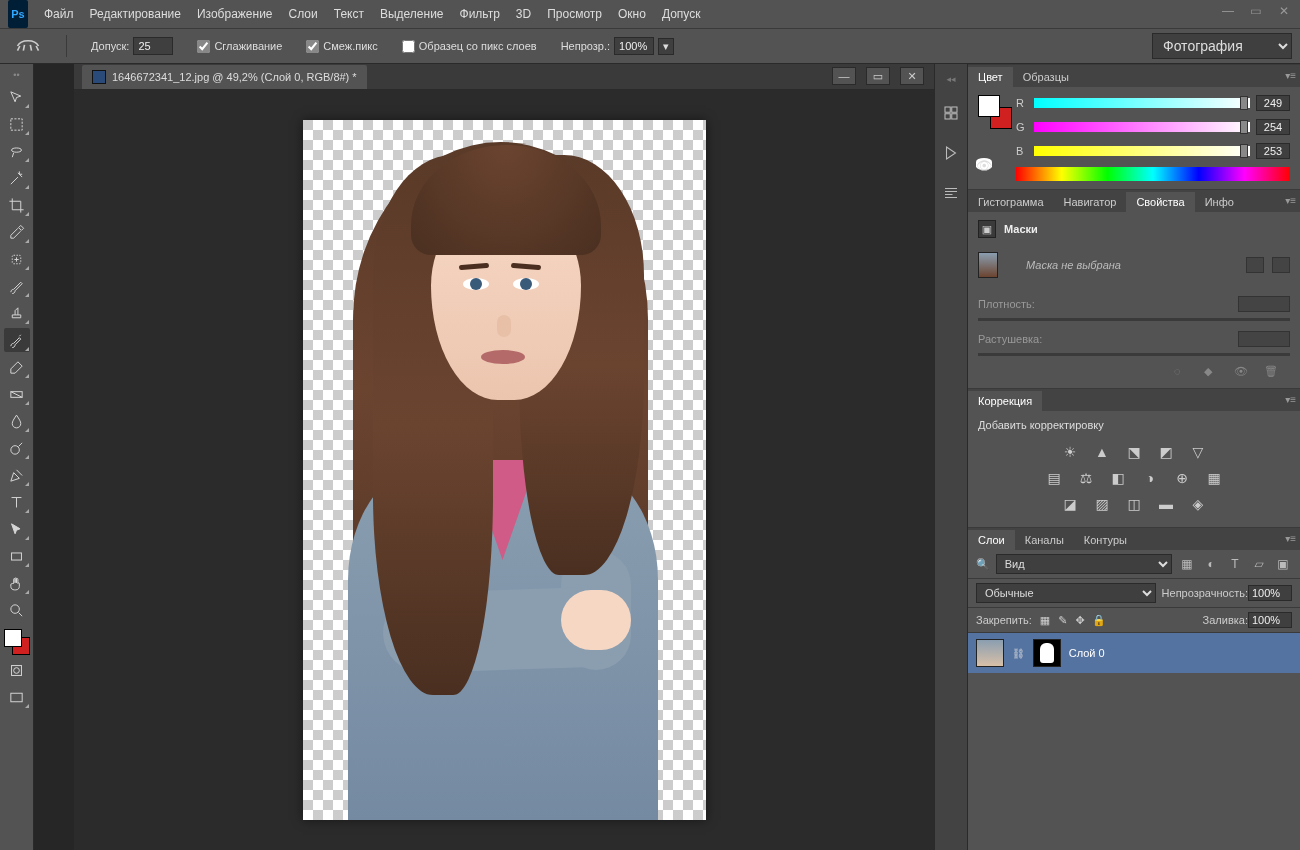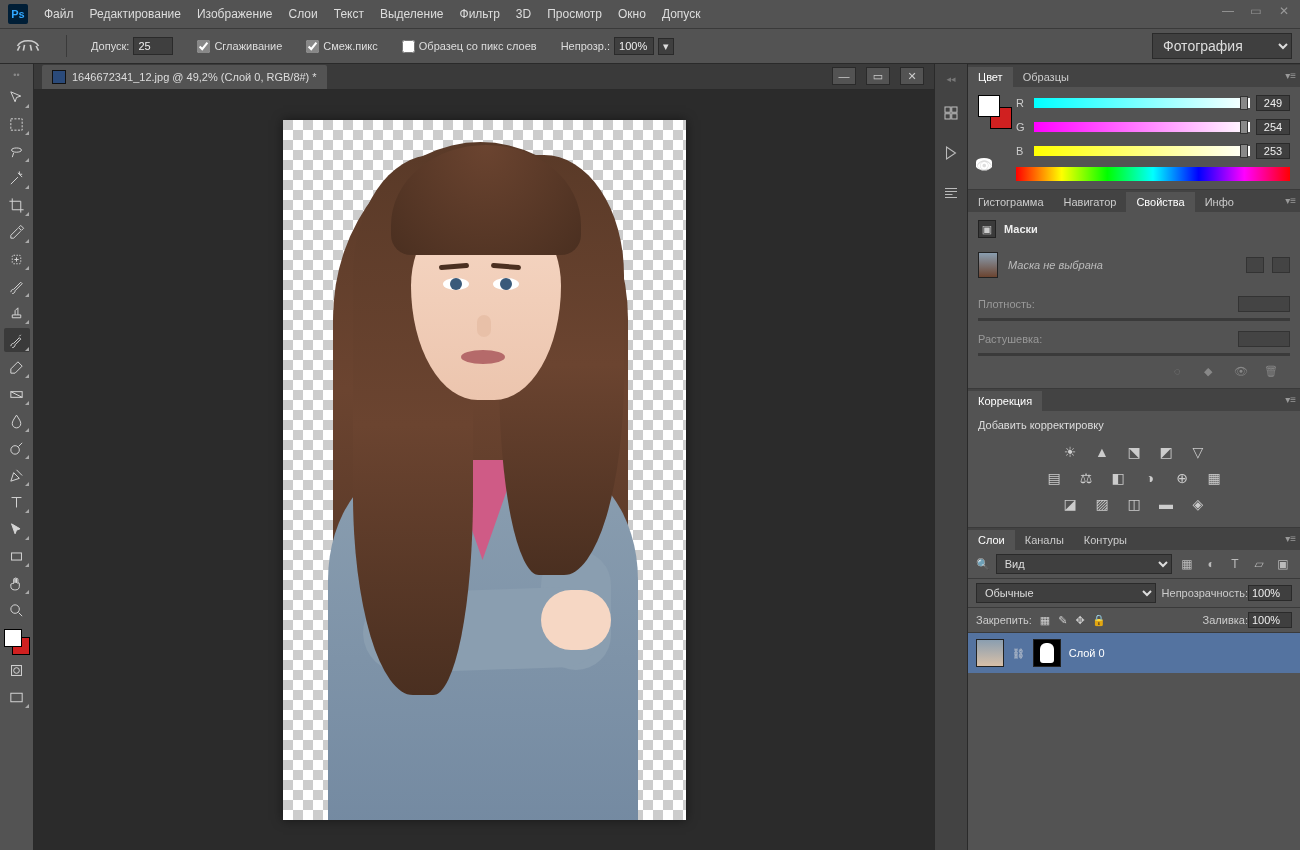--- a/index.html
+++ b/index.html
@@ -1,20 +1,20 @@
 <!DOCTYPE html>
 <html><head>
 <meta charset="utf-8">
 <style>
 * { margin: 0; padding: 0; box-sizing: border-box; user-select: none; }
 body { font-family: "Segoe UI", Tahoma, sans-serif; font-size: 11px; color: #ccc; background: #535353; width: 1300px; height: 850px; overflow: hidden; }
 
 
 .menubar { height: 28px; background: #535353; display: flex; align-items: center; padding: 0 8px; gap: 16px; position: relative; }
-.ps-logo { width: 20px; height: 20px; background: #001e36; color: #31a8ff; font-weight: bold; font-size: 11px; display: flex; align-items: center; justify-content: center; border-radius: 2px; }
+.ps-logo { width: 20px; height: 28px; background: #001e36; color: #31a8ff; font-weight: bold; font-size: 11px; display: flex; align-items: center; justify-content: center; border-radius: 2px; }
 .menubar .menu-item { color: #ddd; font-size: 12px; cursor: pointer; }
 .window-ctrls { position: absolute; right: 8px; top: 4px; display: flex; gap: 12px; }
 .win-btn { width: 16px; height: 14px; color: #999; font-size: 12px; cursor: pointer; display: flex; align-items: center; justify-content: center; }
 
 
 .optbar { height: 36px; background: #535353; border-top: 1px solid #3a3a3a; border-bottom: 1px solid #2a2a2a; display: flex; align-items: center; padding: 8px 14px; gap: 24px; font-size: 11px; color: #ddd; position: relative; }
 .tool-ico { width: 28px; height: 22px; display: flex; align-items: center; justify-content: center; color: #ccc; }
 .optbar label { display: flex; align-items: center; gap: 4px; }
 .optbar input[type=text] { width: 40px; background: #3f3f3f; border: 1px solid #2a2a2a; color: #eee; padding: 2px 4px; font-size: 11px; }
 .optbar input[type=checkbox] { accent-color: #888; }
@@ -30,21 +30,21 @@
 .toolbar .tbtn { width: 26px; height: 24px; display: flex; align-items: center; justify-content: center; color: #d5d5d5; cursor: pointer; border-radius: 2px; position: relative; }
 .toolbar .tbtn svg { width: 17px; height: 17px; }
 .toolbar .tbtn.active { background: #3a3a3a; }
 .toolbar .tcol { width: 26px; height: 26px; position: relative; margin-top: 4px; }
 .toolbar .fg { position: absolute; width: 18px; height: 18px; background: #fff; border: 1px solid #000; top: 0; left: 0; z-index: 2; }
 .toolbar .bg { position: absolute; width: 18px; height: 18px; background: #d02020; border: 1px solid #000; bottom: 0; right: 0; }
 .toolbar .grab { width: 26px; height: 10px; margin-bottom: 2px; display: flex; align-items: center; justify-content: center; color: #888; font-size: 9px; }
 .tri { position: absolute; bottom: 1px; right: 1px; width: 0; height: 0; border-left: 4px solid transparent; border-bottom: 4px solid #aaa; }
 
 
-.docarea { flex: 1; background: #262626; display: flex; flex-direction: column; position: relative; }
+.docarea { flex: 1; background: #262626; display: flex; flex-direction: column; position: relative; padding-left: 40px; }
 .doc-tabs { height: 26px; background: #3a3a3a; display: flex; align-items: flex-end; padding-left: 8px; gap: 2px; border-bottom: 1px solid #2a2a2a; position: relative; }
 .doc-tab { height: 24px; background: #535353; display: flex; align-items: center; padding: 0 10px; gap: 6px; color: #ddd; font-size: 11px; border-radius: 2px 2px 0 0; }
 .doc-tab .tiny { width: 14px; height: 14px; background: #2a4a7a; border: 1px solid #111; }
 .doc-tabctrls { position: absolute; right: 10px; top: 3px; display: flex; gap: 10px; }
 .doc-tabctrls .tbtn2 { width: 24px; height: 18px; background: #535353; border: 1px solid #2a2a2a; display: flex; align-items: center; justify-content: center; color: #ccc; cursor: pointer; font-size: 11px; }
 .canvas-wrap { flex: 1; display: flex; align-items: flex-start; justify-content: center; padding-top: 30px; overflow: hidden; background: #2b2b2b; }
 .canvas { width: 403px; height: 700px; background: repeating-conic-gradient(#fff 0% 25%, #ccc 0% 50%) 0 0/20px 20px; position: relative; box-shadow: 0 0 10px rgba(0,0,0,0.5); overflow: hidden; }
 
 
 .person { position: absolute; inset: 0; }
@@ -93,21 +93,21 @@
 .srow .bar.g { background: linear-gradient(90deg, magenta, white); }
 .srow .bar.b { background: linear-gradient(90deg, yellow, white); }
 .srow .knob { position: absolute; right: 2px; top: -2px; width: 8px; height: 14px; background: #888; border: 1px solid #333; }
 .srow .val { width: 34px; background: #3f3f3f; border: 1px solid #2a2a2a; color: #eee; text-align: center; padding: 1px 0; font-size: 11px; }
 .spectrum { height: 14px; margin: 4px 10px 8px 48px; background: linear-gradient(90deg, red, yellow, lime, cyan, blue, magenta, red); }
 
 
 .prop-body { padding: 8px 10px; }
 .prop-head { display: flex; align-items: center; gap: 8px; padding-bottom: 6px; }
 .prop-ico { width: 18px; height: 18px; background: #3a3a3a; border: 1px solid #222; display: flex; align-items: center; justify-content: center; }
-.mask-row { display: flex; align-items: center; gap: 10px; padding: 8px 0; }
+.mask-row { display: flex; align-items: center; gap: 28px; padding: 8px 0; }
 .mask-thumb { width: 20px; height: 26px; background: linear-gradient(#8a9eb0,#6b4430); border: 1px solid #222; }
 .mask-txt { font-style: italic; color: #bbb; flex: 1; }
 .mask-btns { display: flex; gap: 8px; }
 .mask-btns .mb { width: 18px; height: 16px; border: 1px solid #333; background: #444; }
 .dens-row { display: flex; align-items: center; justify-content: space-between; padding: 10px 0 2px; color: #999; }
 .dens-row .box { width: 52px; height: 16px; background: #444; border: 1px solid #333; }
 .dens-bar { height: 3px; background: #3a3a3a; margin-top: 4px; }
 .prop-foot { height: 24px; display: flex; justify-content: flex-end; align-items: center; gap: 14px; padding: 14px 10px 6px; color: #888; }
 .prop-foot .pf { width: 16px; height: 14px; }
 

